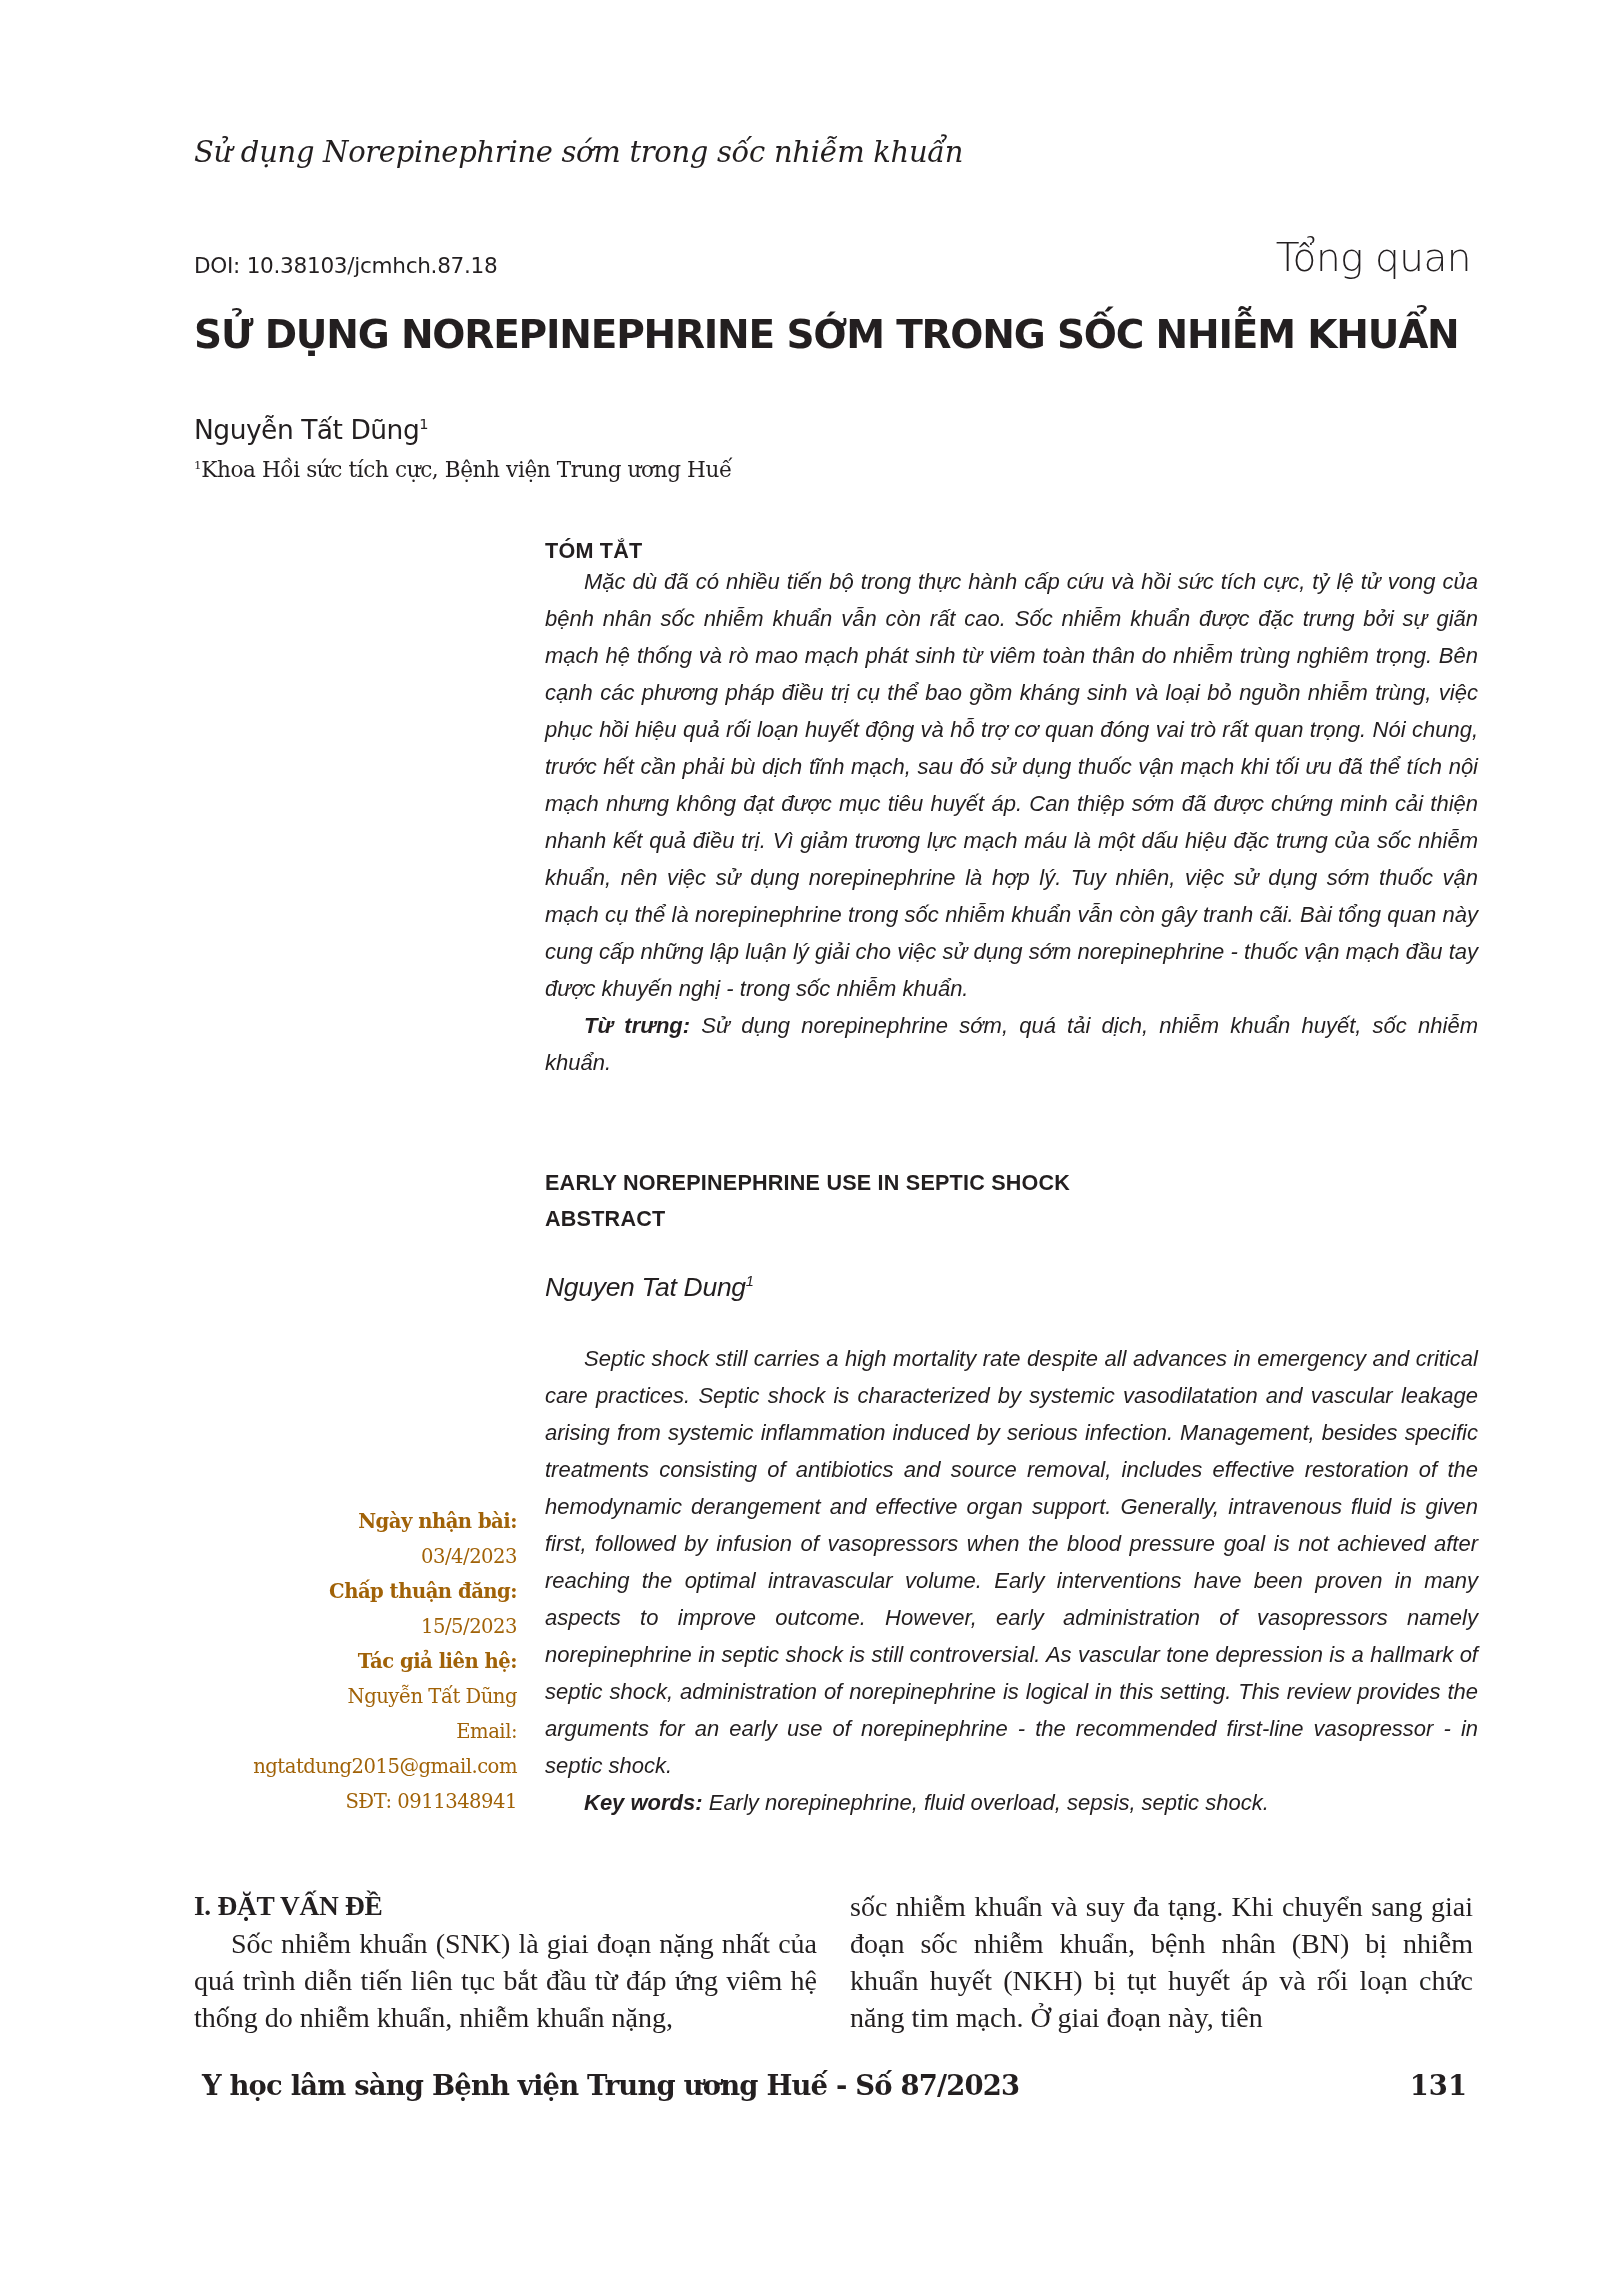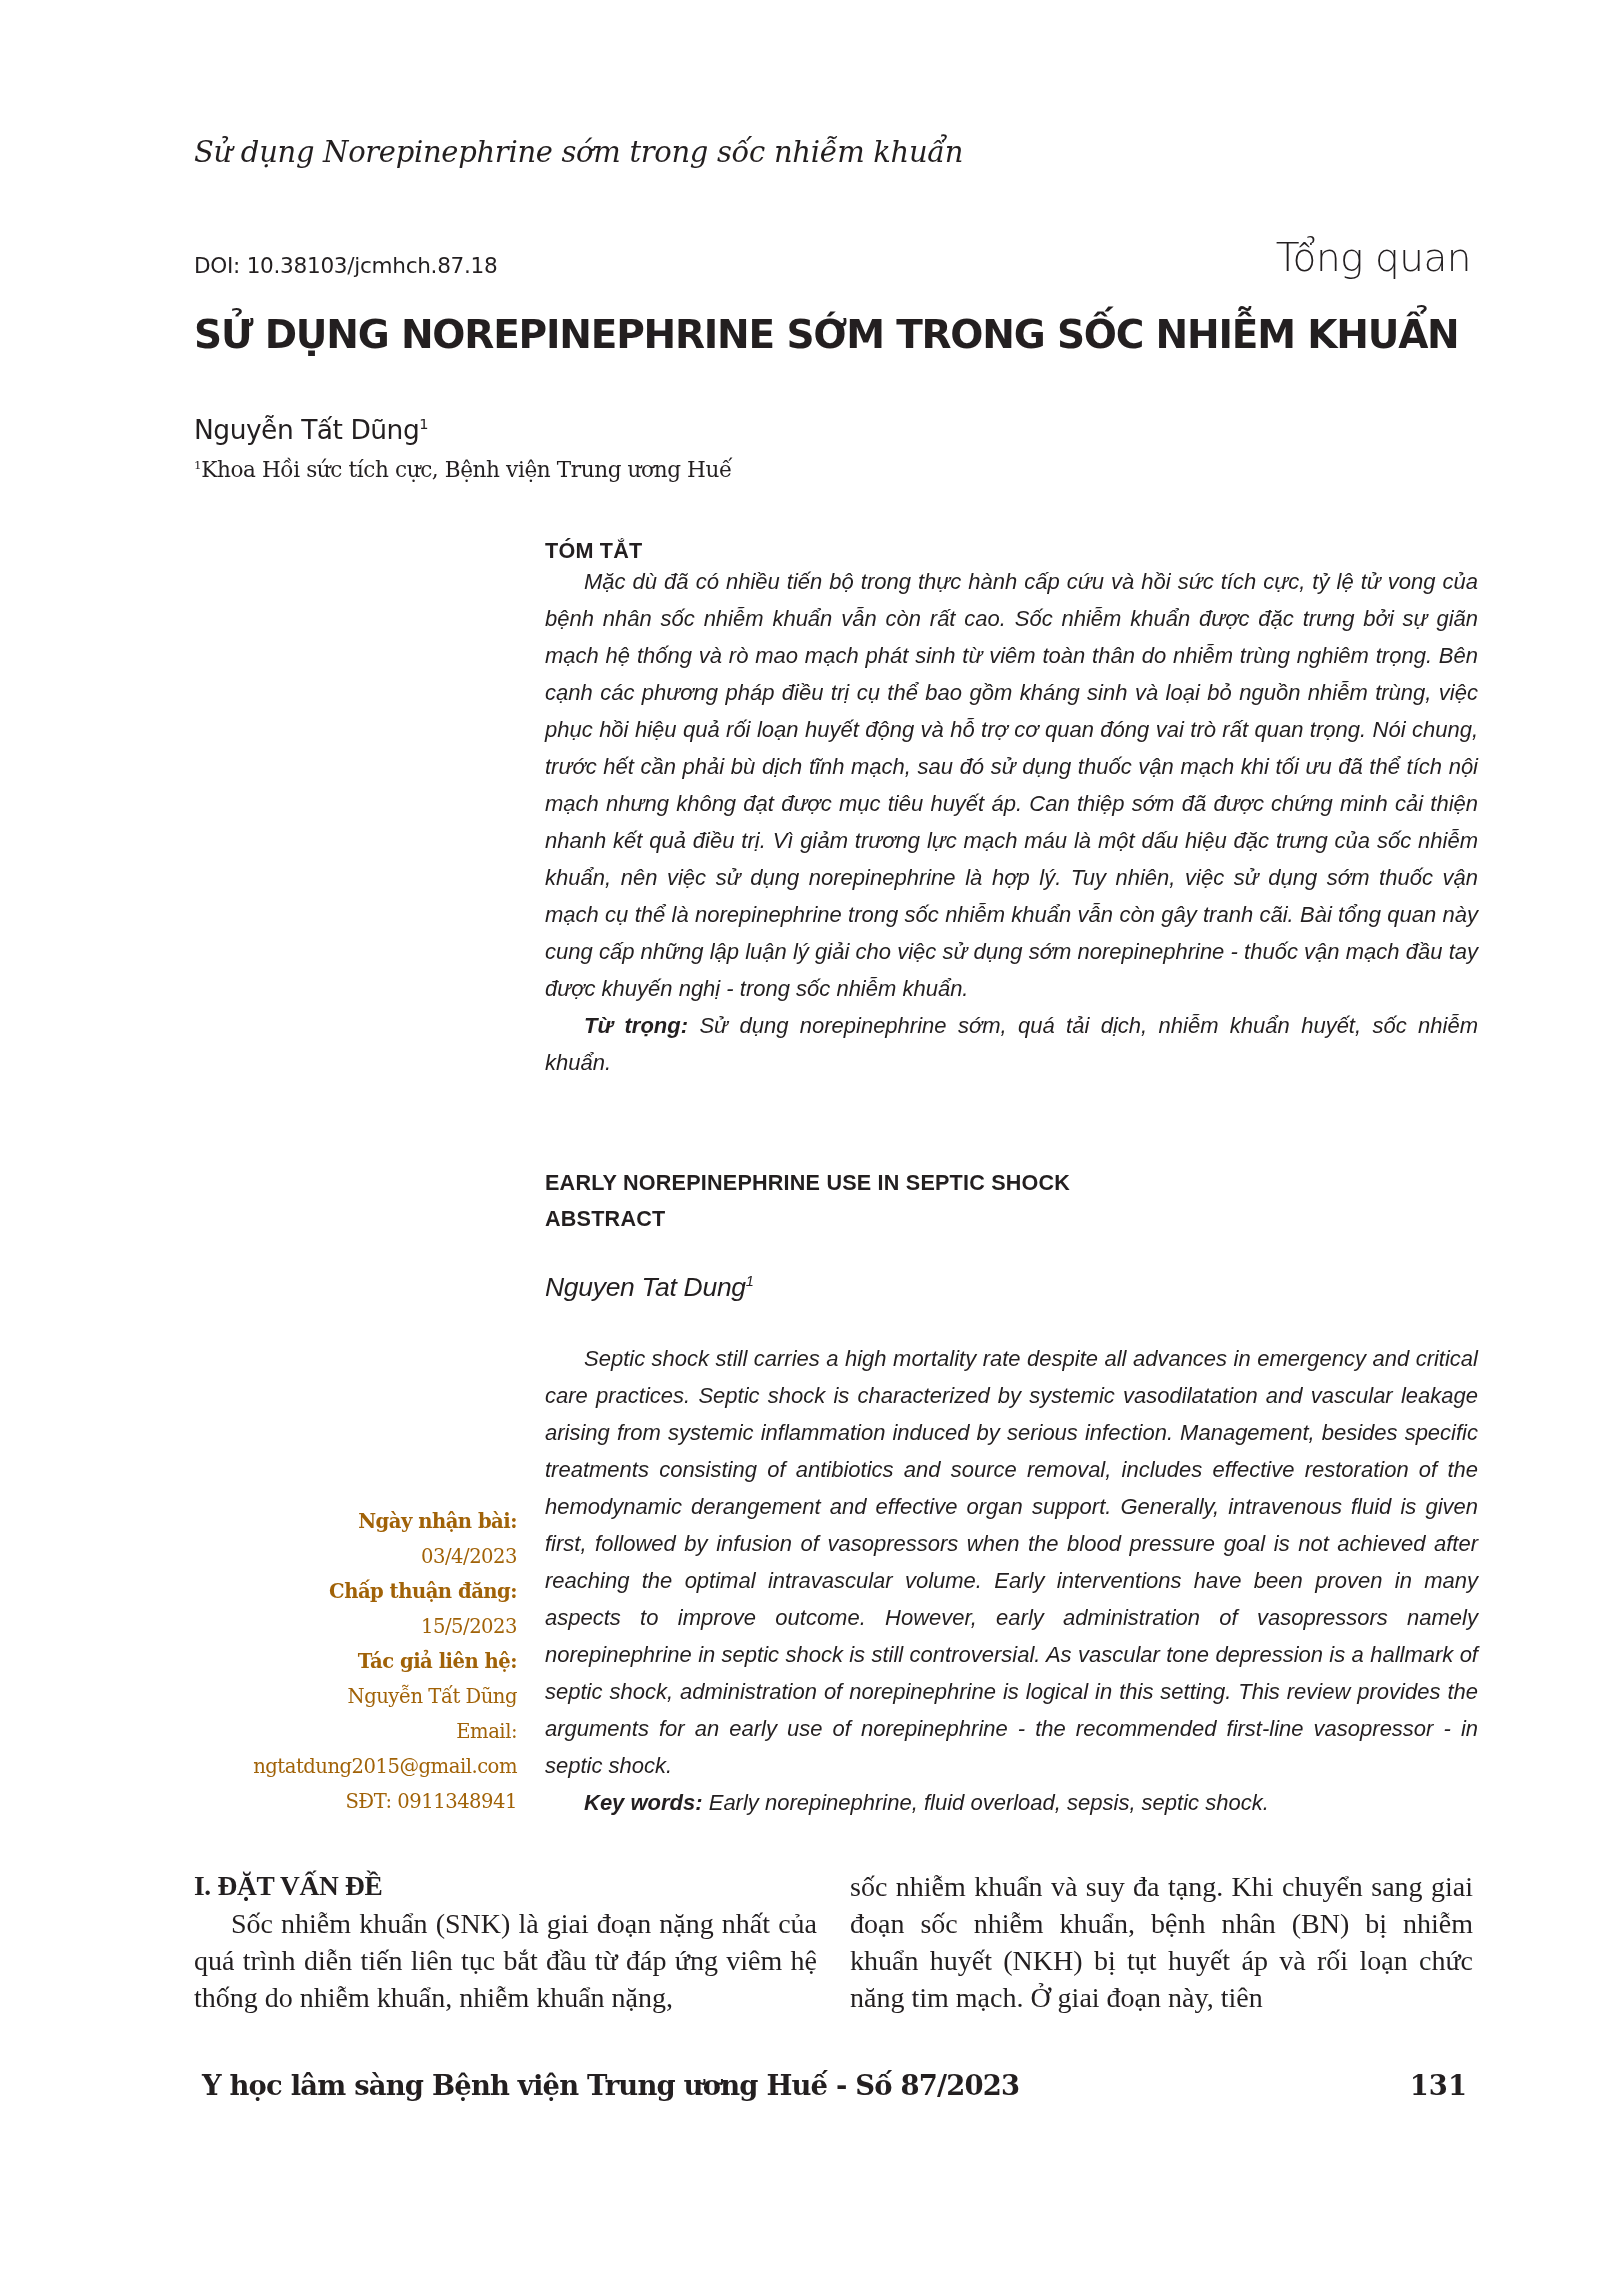--- a/index.html
+++ b/index.html
@@ -65,21 +65,21 @@
     .side-info {
       position: absolute; left: 194px; top: 1504px; width: 323px;
       font-family: "DejaVu Serif", serif; font-size: 19.6px; line-height: 35px;
       color: #a16207; letter-spacing: -0.5px; text-align: right;
     }
     .side-info .lbl { font-weight: bold; }
 
     .body-col {
       position: absolute; width: 623px;
       font-family: "Liberation Serif", serif; font-size: 28px; line-height: 37px;
-      color: #231f20; text-align: justify;
+      color: #231f20; text-align: justify; margin-top: 20px;
     }
     #body-left { left: 194px; top: 1868px; }
     #body-right { left: 850px; top: 1868px; }
     .sec-heading { font-weight: bold; font-size: 27.4px; letter-spacing: -0.3px; }
     .body-para { text-indent: 37px; }
 
     .footer-journal {
       position: absolute; left: 194px; top: 2069px;
       font-family: "DejaVu Serif", serif; font-weight: bold; font-size: 27.4px;
       color: #231f20; letter-spacing: -0.8px; margin-left: 8px;
@@ -97,21 +97,21 @@
 <div class="doi">DOI: 10.38103/jcmhch.87.18</div>
 <div class="section-tag">Tổng quan</div>
 
 <h1 class="title">SỬ DỤNG NOREPINEPHRINE SỚM TRONG SỐC NHIỄM KHUẨN</h1>
 <div class="author"><span>Nguyễn Tất Dũng</span><sup>1</sup></div>
 <div class="affiliation"><sup>1</sup><span>Khoa Hồi sức tích cực, Bệnh viện Trung ương Huế</span></div>
 
 <div class="abs-col abs-heading" id="tomtat-heading">TÓM TẮT</div>
 <div class="abs-col" id="tomtat-body">
   <p class="abs-para">Mặc dù đã có nhiều tiến bộ trong thực hành cấp cứu và hồi sức tích cực, tỷ lệ tử vong của bệnh nhân sốc nhiễm khuẩn vẫn còn rất cao. Sốc nhiễm khuẩn được đặc trưng bởi sự giãn mạch hệ thống và rò mao mạch phát sinh từ viêm toàn thân do nhiễm trùng nghiêm trọng. Bên cạnh các phương pháp điều trị cụ thể bao gồm kháng sinh và loại bỏ nguồn nhiễm trùng, việc phục hồi hiệu quả rối loạn huyết động và hỗ trợ cơ quan đóng vai trò rất quan trọng. Nói chung, trước hết cần phải bù dịch tĩnh mạch, sau đó sử dụng thuốc vận mạch khi tối ưu đã thể tích nội mạch nhưng không đạt được mục tiêu huyết áp. Can thiệp sớm đã được chứng minh cải thiện nhanh kết quả điều trị. Vì giảm trương lực mạch máu là một dấu hiệu đặc trưng của sốc nhiễm khuẩn, nên việc sử dụng norepinephrine là hợp lý. Tuy nhiên, việc sử dụng sớm thuốc vận mạch cụ thể là norepinephrine trong sốc nhiễm khuẩn vẫn còn gây tranh cãi. Bài tổng quan này cung cấp những lập luận lý giải cho việc sử dụng sớm norepinephrine - thuốc vận mạch đầu tay được khuyến nghị - trong sốc nhiễm khuẩn.</p>
-  <p class="abs-kw"><b>Từ trọng:</b><span> Sử dụng norepinephrine sớm, quá tải dịch, nhiễm khuẩn huyết, sốc nhiễm khuẩn.</span></p>
+  <p class="abs-kw"><b>Từ trưng:</b><span> Sử dụng norepinephrine sớm, quá tải dịch, nhiễm khuẩn huyết, sốc nhiễm khuẩn.</span></p>
 </div>
 
 <div class="abs-col abs-heading" id="abstract-heading">
   <div>EARLY NOREPINEPHRINE USE IN SEPTIC SHOCK</div>
   <div>ABSTRACT</div>
 </div>
 <div class="author-en"><span>Nguyen Tat Dung</span><sup>1</sup></div>
 <div class="abs-col" id="abstract-body">
   <p class="abs-para">Septic shock still carries a high mortality rate despite all advances in emergency and critical care practices. Septic shock is characterized by systemic vasodilatation and vascular leakage arising from systemic inflammation induced by serious infection. Management, besides specific treatments consisting of antibiotics and source removal, includes effective restoration of the hemodynamic derangement and effective organ support. Generally, intravenous fluid is given first, followed by infusion of vasopressors when the blood pressure goal is not achieved after reaching the optimal intravascular volume. Early interventions have been proven in many aspects to improve outcome. However, early administration of vasopressors namely norepinephrine in septic shock is still controversial. As vascular tone depression is a hallmark of septic shock, administration of norepinephrine is logical in this setting. This review provides the arguments for an early use of norepinephrine - the recommended first-line vasopressor - in septic shock.</p>
   <p class="abs-kw"><b>Key words:</b><span> Early norepinephrine, fluid overload, sepsis, septic shock.</span></p>

